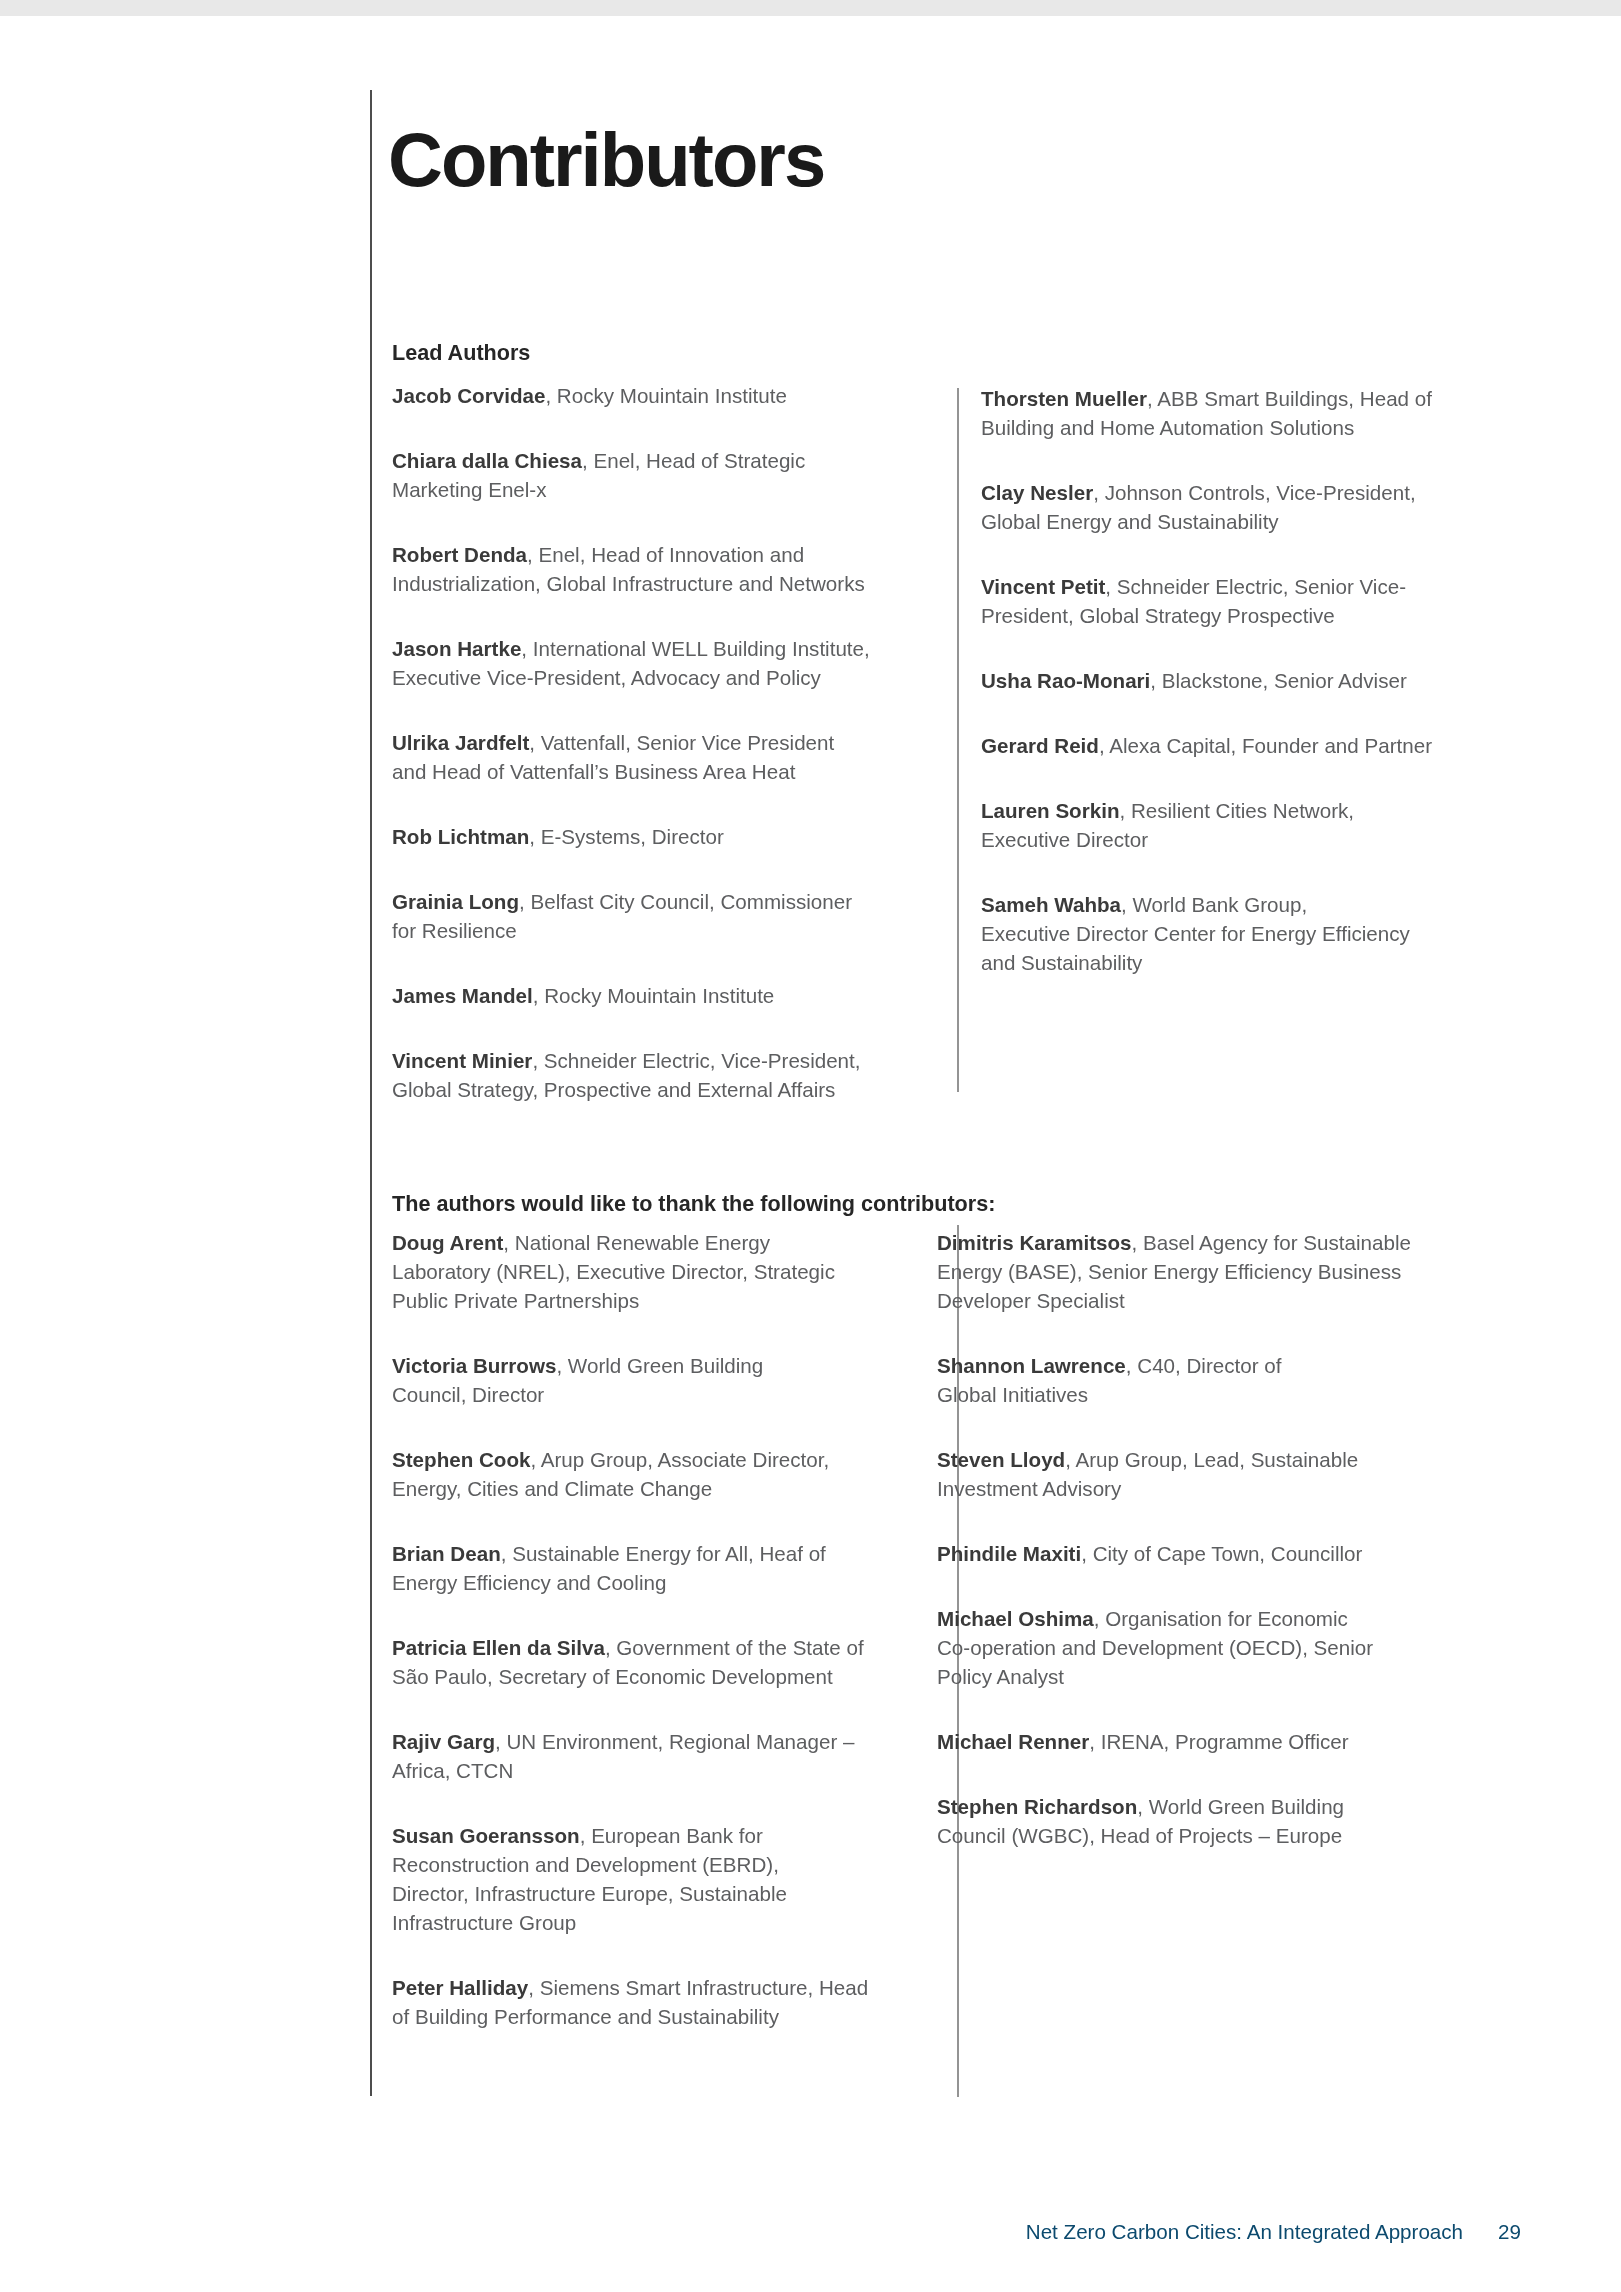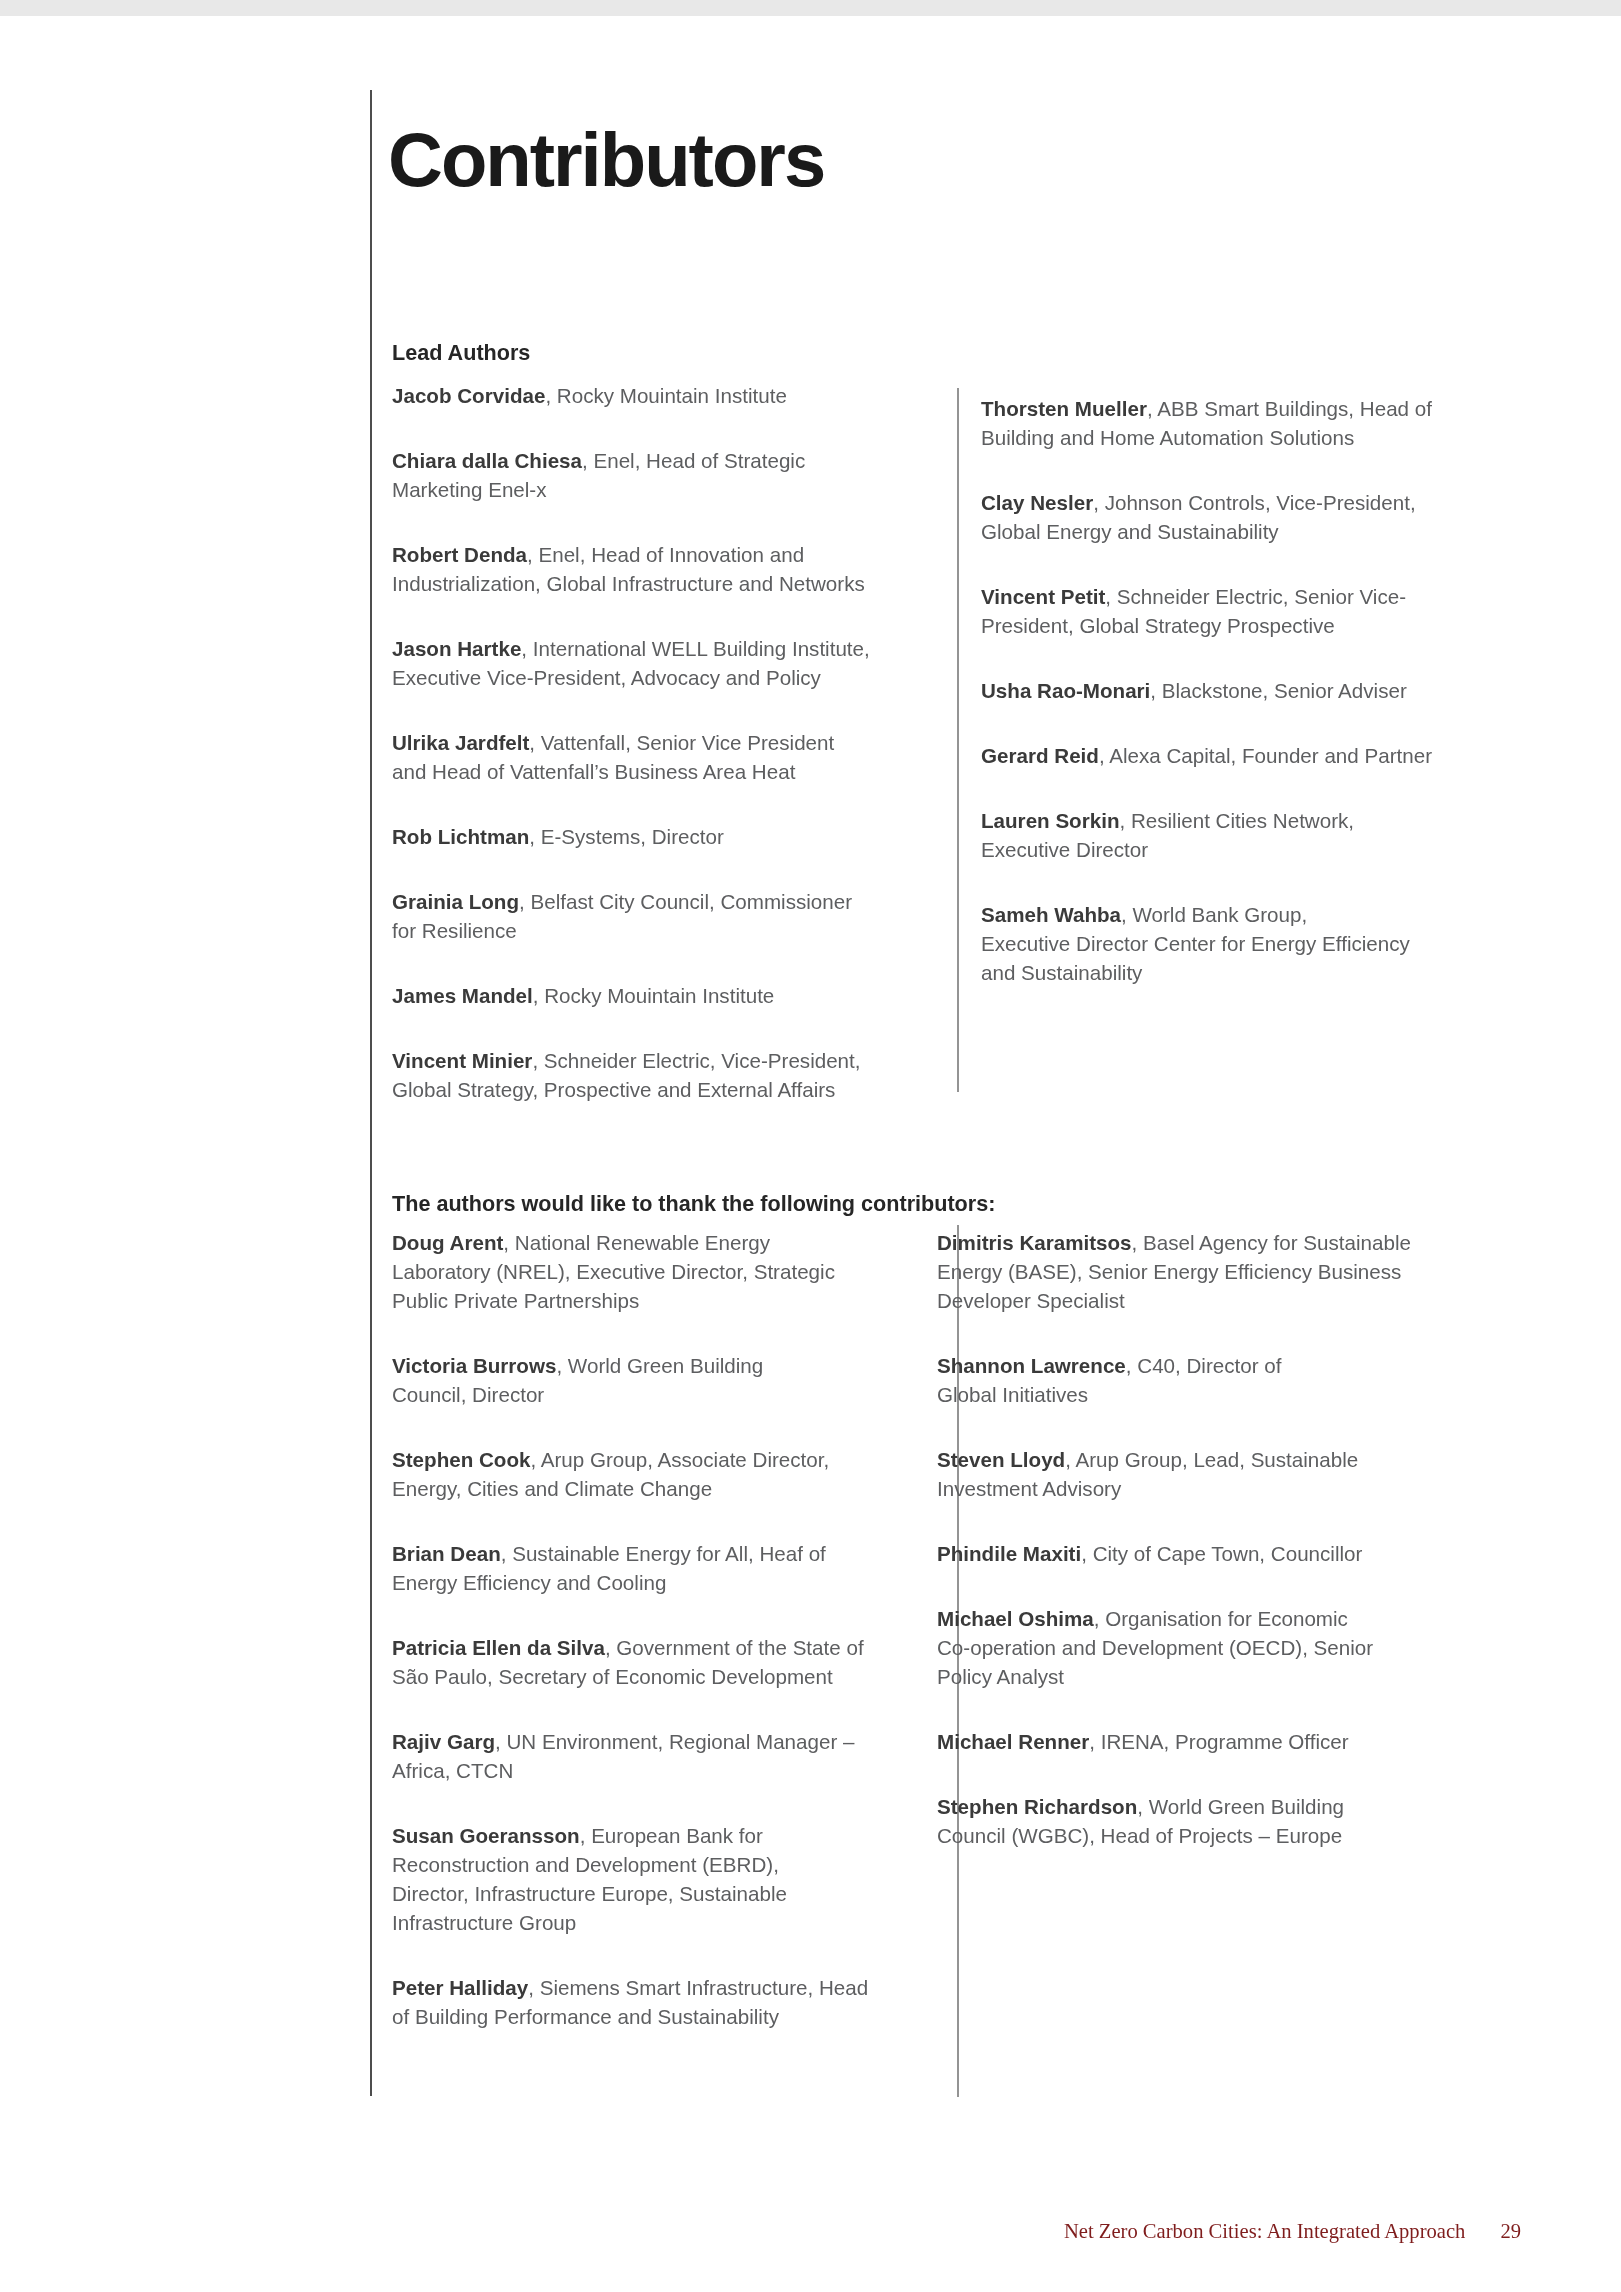--- a/index.html
+++ b/index.html
@@ -45,41 +45,40 @@
   }
   #lead-heading { top:304px; }
   #contrib-heading { top:1155px; }
   .col {
     position:absolute;
     font-size:20.6px;
     line-height:29px;
     color:#5d5e60;
   }
   #lead-left    { left:392px;  top:365px;  width:556px; }
-  #lead-right   { left:981px; top:378px;  width:549px; }
+  #lead-right   { left:981px; top:368px;  width:549px; }
   #contrib-left { left:392px;  top:1212px; width:556px; }
   #contrib-right{ left:937px; top:1212px; width:549px; }
   .entry {
     margin:0 0 36px 0;
     white-space:pre-line;
   }
   .entry .name {
     font-weight:bold;
     color:#3a3a3a;
   }
   .footer {
     position:absolute;
     top:2203px;
     right:100px;
     display:flex;
     gap:35px;
     font-size:20.6px;
     line-height:25.5px;
-    color:#7f1d1d;
-    font-family:Liberation Serif, serif;
+    color:#0c4a6e;
   }
 </style>
 </head>
 <body>
 
 <div class="page">
 
   <div class="rule-left"></div>
   <div class="divider" id="divider-lead"></div>
   <div class="divider" id="divider-contrib"></div>

